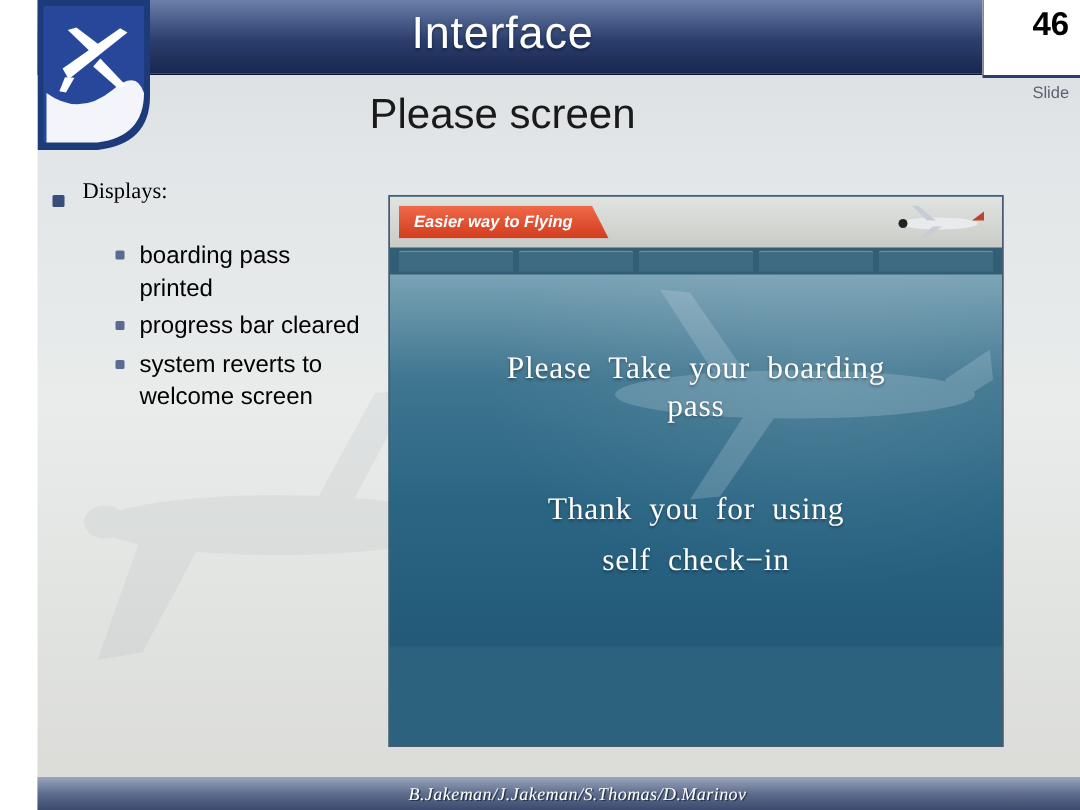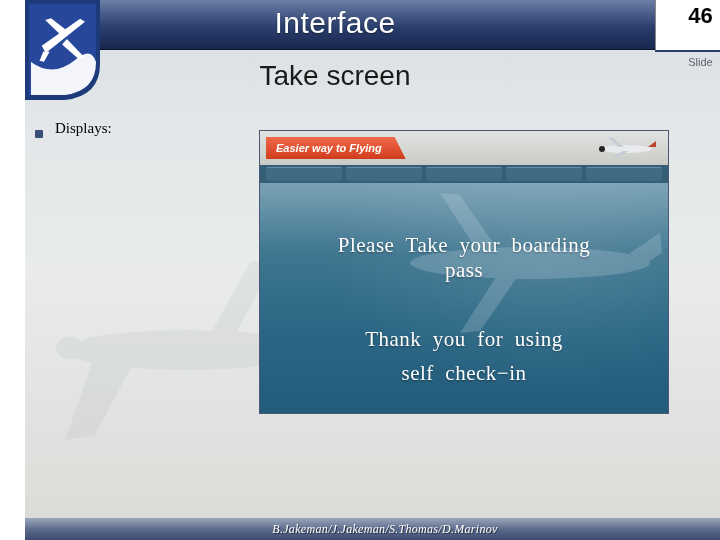--- a/index.html
+++ b/index.html
@@ -116,21 +116,21 @@
   }
   .l2 .text {
     font-size: 16px;
     color: #000;
     line-height: 1.35;
     font-family: Verdana, sans-serif;
   }
   .mock-figure {
     position: absolute;
     top: 130px; left: 234px;
-    width: 410px; height: 284px;
+    width: 410px; height: 368px;
     border: 1px solid #4b5a72;
     background: #2c627d;
     overflow: hidden;
   }
   .mock-banner {
     height: 34px;
     background: linear-gradient(180deg, #e0e3e0 0%, #c9ccc6 100%);
     display: flex;
     align-items: center;
     position: relative;
@@ -248,26 +248,40 @@
       <path d="M6,62 Q28,78 50,60 Q66,46 71,62 L71,62 Q71,91 40,95 L6,95 Z" fill="#ffffff" opacity="0.95"></path>
     </svg>
   </div>
 
   <div class="pagenum-box">
     <div class="num">46</div>
     <div class="sublabel">Slide</div>
   </div>
   <div class="pagenum-divider"></div>
 
-  <div class="subtitle">Take screen</div>
+  <div class="subtitle">Please screen</div>
 
   <div class="body">
     <div class="l1">
       <div class="bullet"></div>
       <div class="text">Displays:</div>
+    </div>
+    <div class="l2-list">
+      <div class="l2">
+        <div class="bullet"></div>
+        <div class="text">boarding pass printed</div>
+      </div>
+      <div class="l2">
+        <div class="bullet"></div>
+        <div class="text">progress bar cleared</div>
+      </div>
+      <div class="l2">
+        <div class="bullet"></div>
+        <div class="text">system reverts to welcome screen</div>
+      </div>
     </div>
   </div>
 
   <div class="mock-figure">
     <div class="mock-banner">
       <div class="red">Easier way to Flying</div>
       <svg class="plane-ico" width="60" height="22" viewBox="0 0 60 22">
         <ellipse cx="30" cy="12" rx="26" ry="4" fill="#e8eaee"></ellipse>
         <polygon points="22,10 12,0 16,0 28,10" fill="#c7cdd6"></polygon>
         <polygon points="26,14 16,22 20,22 32,14" fill="#c7cdd6"></polygon>

